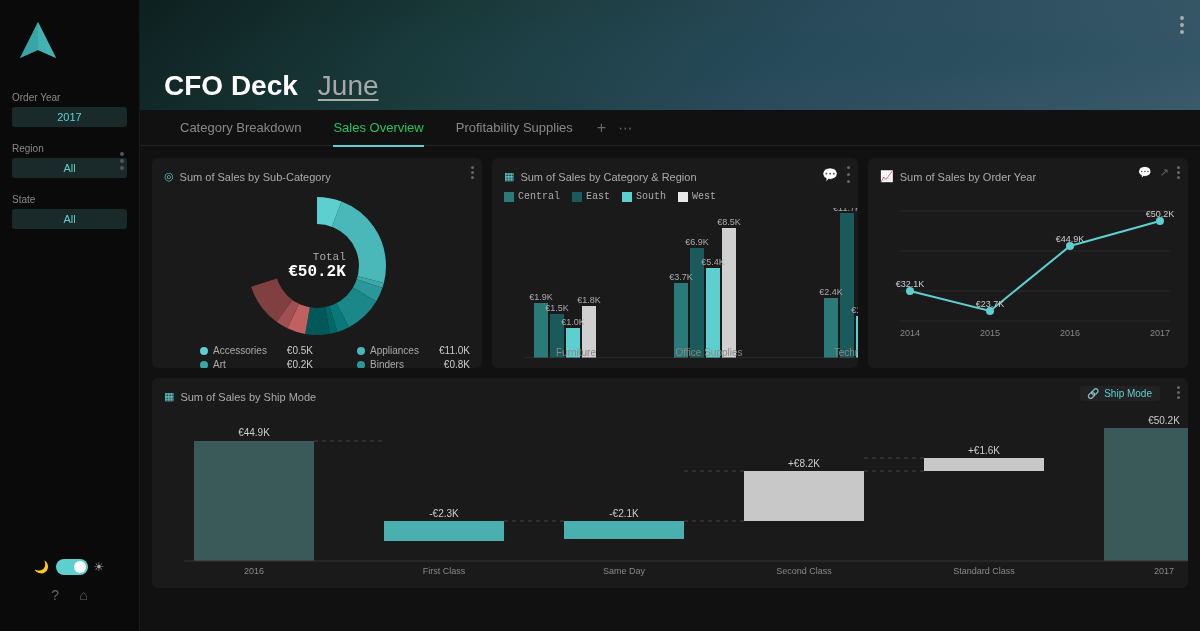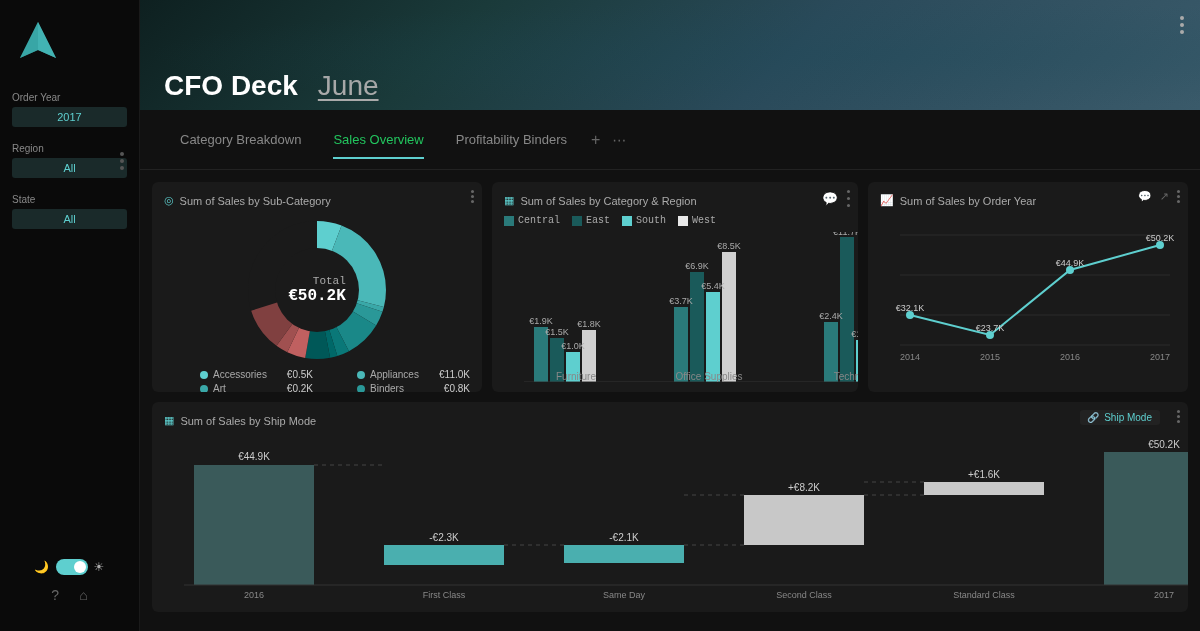--- a/index.html
+++ b/index.html
@@ -28,21 +28,21 @@
     
     .header { height: 110px; background: linear-gradient(135deg, #0e2020 0%, #1a3a3a 30%, #2a4a5a 60%, #3a5a6a 100%); position: relative; display: flex; align-items: flex-end; padding: 0 24px 0; }
     .header-bg { position: absolute; inset: 0; background: radial-gradient(ellipse at 70% 50%, #1a4a5a44 0%, transparent 70%); pointer-events: none; }
     .header-title-area { display: flex; align-items: baseline; gap: 20px; padding-bottom: 8px; }
     .header-title { font-size: 28px; font-weight: 700; color: #fff; }
     .header-subtitle { font-size: 28px; color: #aaa; font-weight: 300; text-decoration: underline; text-underline-offset: 4px; }
     .header-more { position: absolute; right: 16px; top: 16px; display: flex; flex-direction: column; gap: 3px; cursor: pointer; }
     .header-more span { width: 4px; height: 4px; background: #aaa; border-radius: 50%; display: block; }
 
     
-    .tabs { display: flex; align-items: center; gap: 0; padding: 0 24px; background: #111; border-bottom: 1px solid #222; height: 60px; }
+    .tabs { display: flex; align-items: center; gap: 0; padding: 0 24px; background: #111; border-bottom: 1px solid #222; height: 36px; }
     .tab { padding: 12px 16px; font-size: 13px; color: #888; cursor: pointer; position: relative; }
     .tab.active { color: #22c55e; }
     .tab.active::after { content: ''; position: absolute; bottom: 0; left: 16px; right: 16px; height: 2px; background: #5ecfcf; }
     .tab-add { padding: 12px 8px; color: #666; cursor: pointer; font-size: 16px; }
     .tab-more { padding: 12px 4px; color: #666; cursor: pointer; }
 
     
     .content { flex: 1; background: #111; padding: 12px; display: grid; grid-template-columns: 330px 1fr 320px; grid-template-rows: 210px 210px; gap: 10px; }
 
     
@@ -142,21 +142,21 @@
         <span></span>
         <span></span>
         <span></span>
       </div>
     </div>
 
     <div class="tabs">
       <div id="tabs-container" style="display: flex;">
           <div class="tab">Category Breakdown</div>
           <div class="tab active">Sales Overview</div>
-          <div class="tab">Profitability Binders</div>
+          <div class="tab">Profitability Supplies</div>
         </div>
       <span class="tab-add">+</span>
       <span class="tab-more" style="color:#666;font-size:14px">⋯</span>
     </div>
 
     <div class="content">
 
       <div class="card donut-container">
         <div class="card-title">
           <span style="color:#5ecfcf">◎</span>

